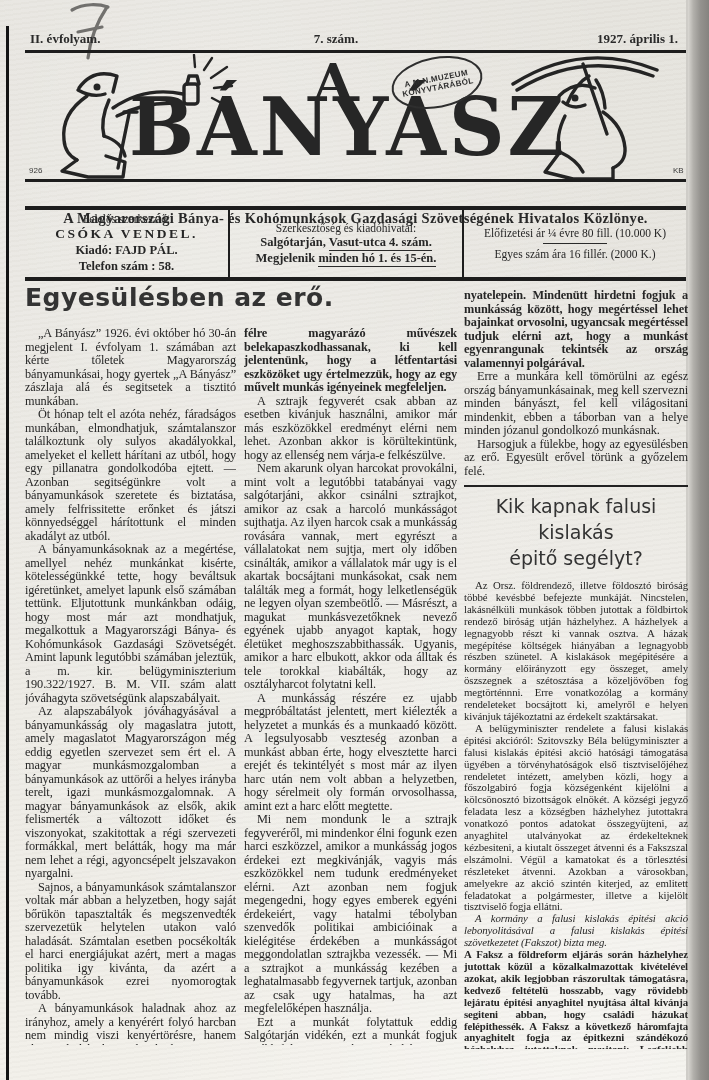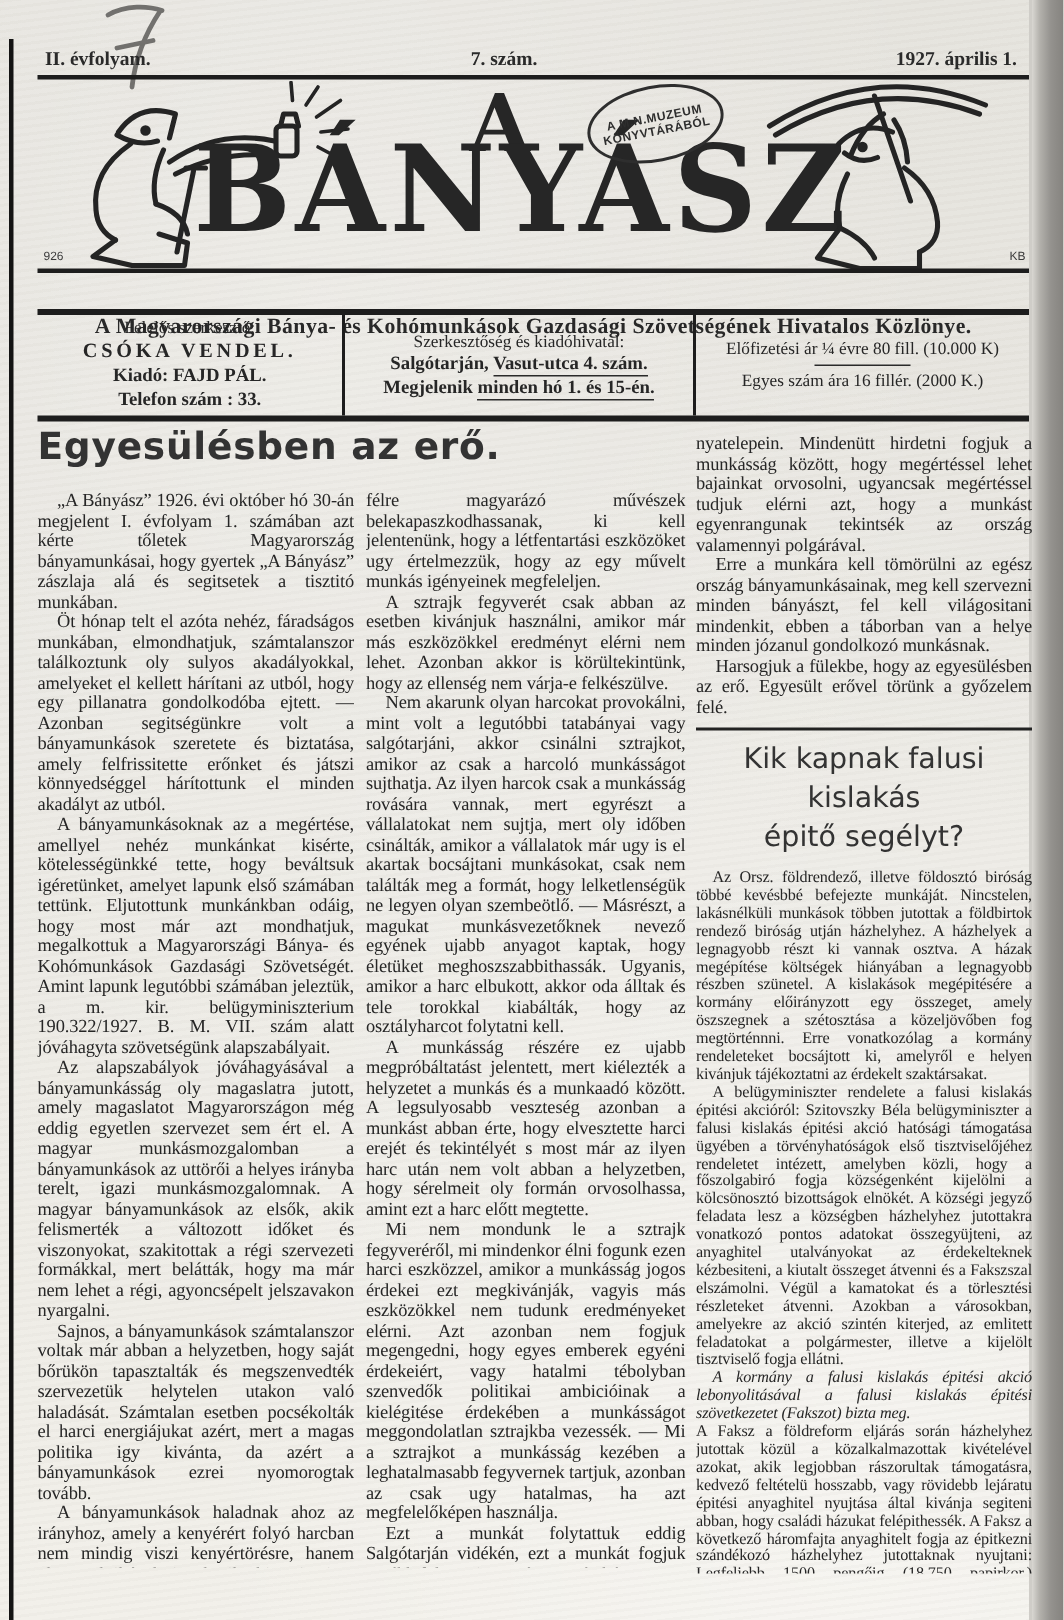--- a/index.html
+++ b/index.html
@@ -69,21 +69,21 @@
   .u{border-bottom:1.5px solid #2a2a2a;padding-bottom:1px;}
   .mini-rule{width:64px;height:1.5px;background:#2a2a2a;margin:3px 0;}
 
   
   .headline1{position:absolute;left:25px;top:283px;width:432px;
     font-family:"DejaVu Sans",sans-serif;font-weight:bold;font-size:25px;
     letter-spacing:.5px;color:#333;}
   .col{position:absolute;overflow:hidden;color:#262626;}
   .col p{margin:0;text-align:justify;text-indent:13px;
     font-size:12.3px;line-height:13.5px;letter-spacing:-0.1px;}
-  .col p.noindent{text-indent:0;}
+  .col p.noindent{text-indent:0;font-weight:bold;}
   .col p.italic{font-style:italic;}
   .col-1{left:25px;top:327px;width:211px;height:718px;}
   .col-2{left:244px;top:327px;width:213px;height:718px;}
   .col-3{left:464px;top:289px;width:224px;height:760px;}
   .col-rule{width:100%;height:2px;background:#222;margin:7px 0 6px;}
   .headline2{text-align:center;font-family:"DejaVu Sans",sans-serif;font-weight:400;
     font-size:19px;line-height:26px;color:#333;margin:2px 0 9px;}
   .art2 p{font-size:10.8px;line-height:11.9px;text-indent:11px;}
   .grain{position:absolute;inset:0;pointer-events:none;
     background:repeating-linear-gradient(173deg,rgba(120,115,105,.03) 0 2px,rgba(255,255,255,.02) 2px 5px);}
@@ -168,21 +168,21 @@
 
 <div class="rule rule-2"></div>
 <div class="subtitle">A Magyarországi Bánya- és Kohómunkások Gazdasági Szövetségének Hivatalos Közlönye.</div>
 <div class="rule rule-3"></div>
 
 <div class="infobox">
   <div class="cell cell-1">
     <span class="sm">Felelős szerkesztő:</span>
     <span class="name">CSÓKA VENDEL.</span>
     <span class="bd">Kiadó: FAJD PÁL.</span>
-    <span class="bd">Telefon szám : 33.</span>
+    <span class="bd">Telefon szám : 58.</span>
   </div>
   <div class="cell cell-2">
     <span class="sm">Szerkesztőség és kiadóhivatal:</span>
     <span class="bd"><span>Salgótarján, </span><span class="u">Vasut-utca 4. szám.</span></span>
     <span class="bd"><span>Megjelenik </span><span class="u">minden hó 1. és 15-én.</span></span>
   </div>
   <div class="cell cell-3">
     <span class="sm">Előfizetési ár ¼ évre 80 fill. (10.000 K)</span>
     <span class="mini-rule"></span>
     <span class="sm">Egyes szám ára 16 fillér. (2000 K.)</span>

